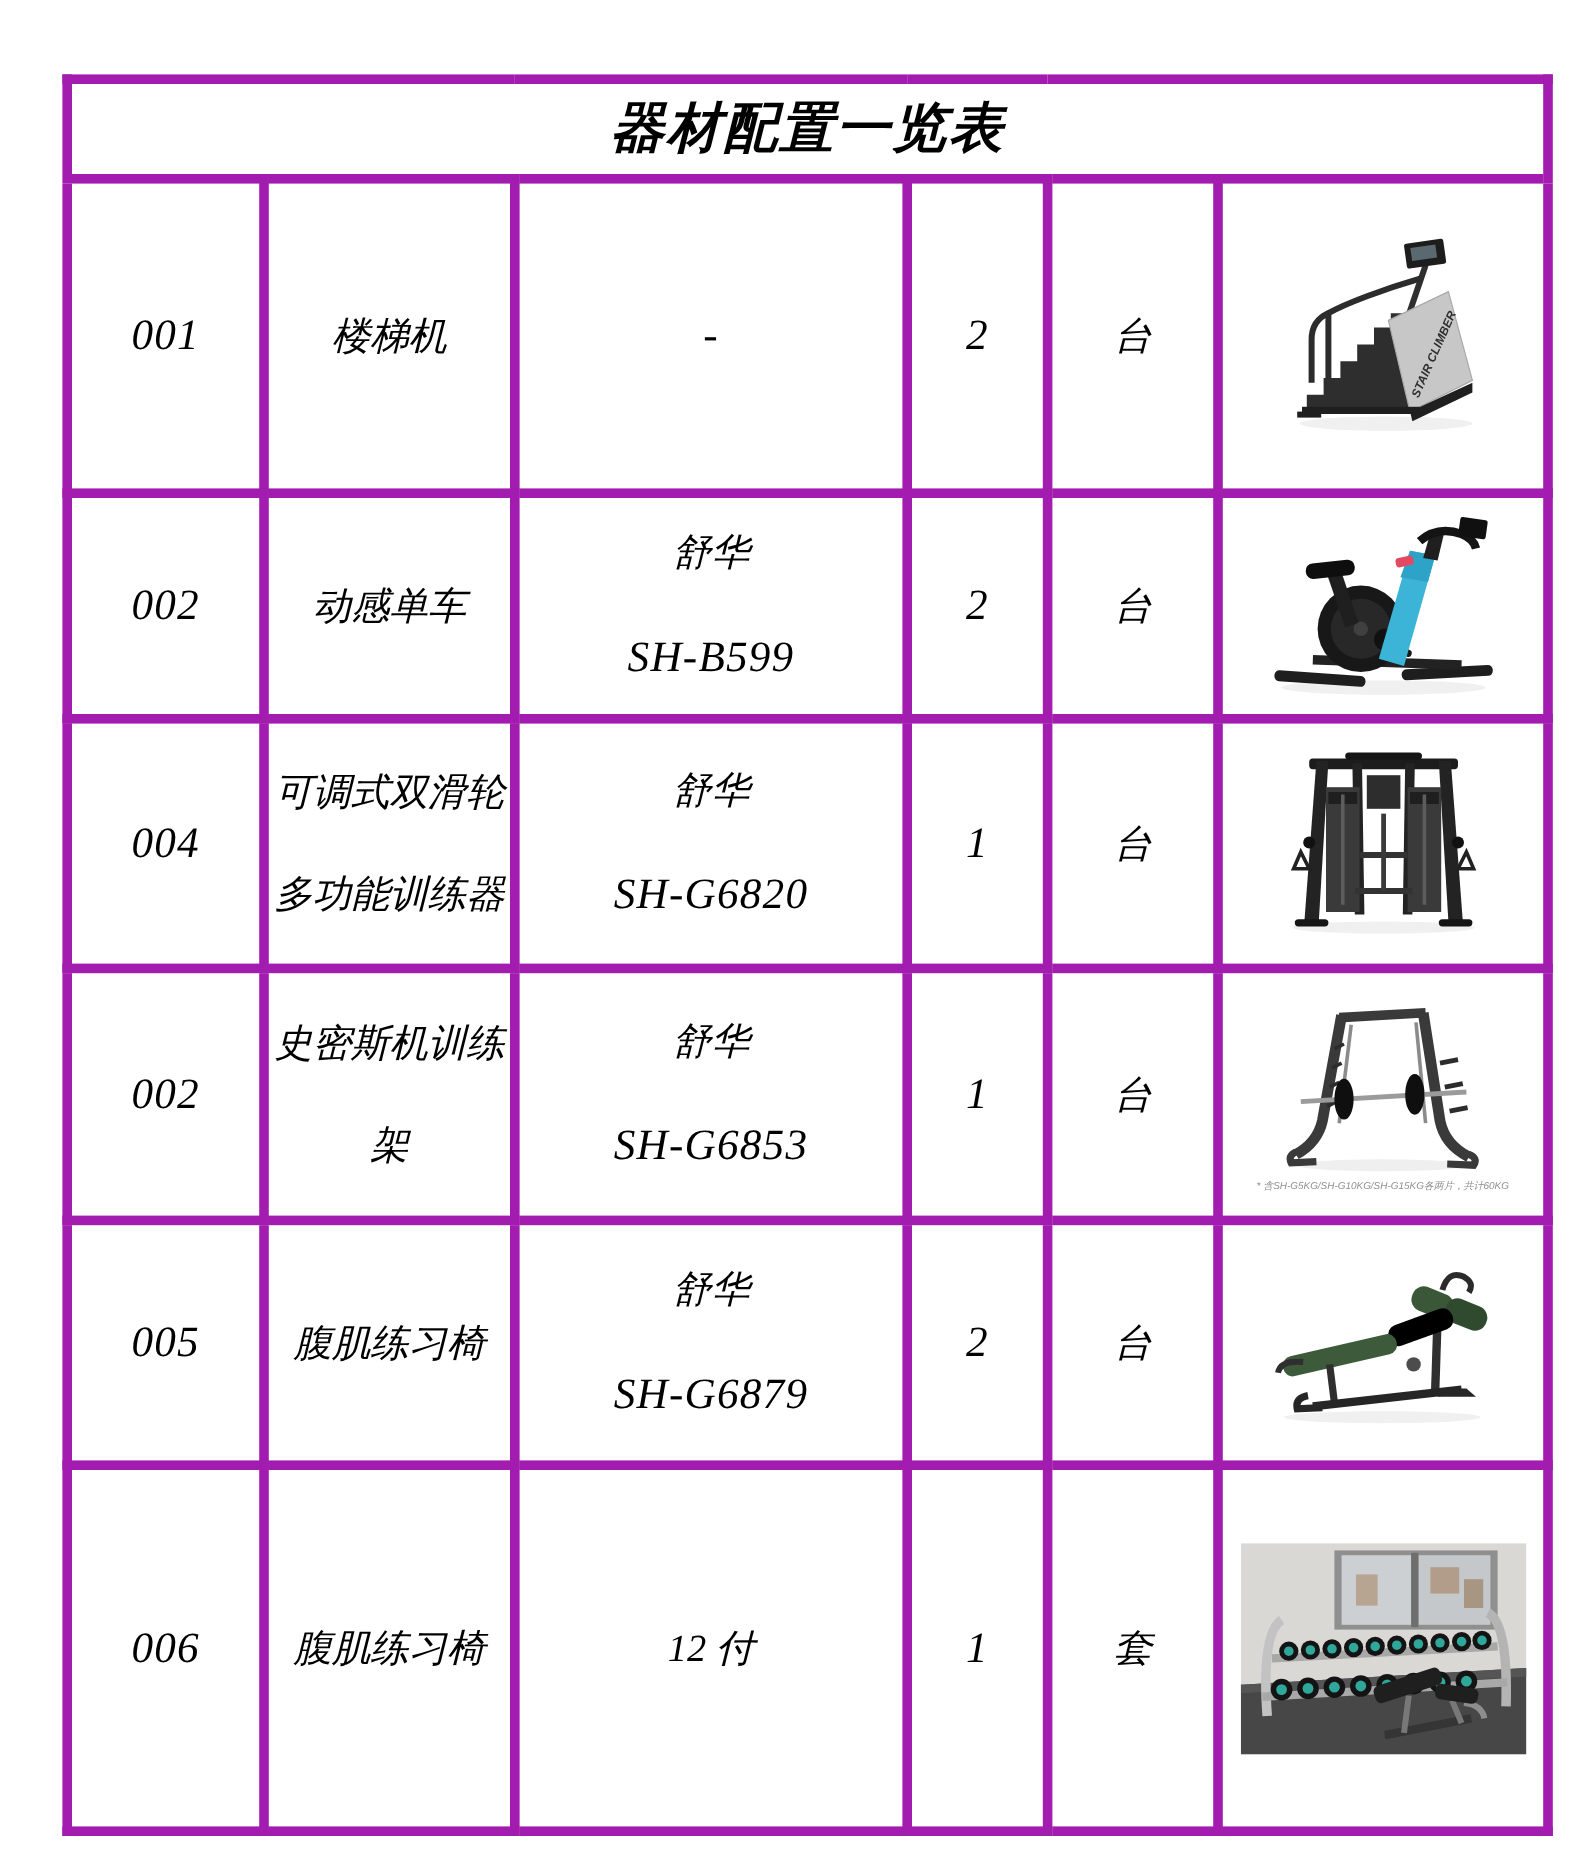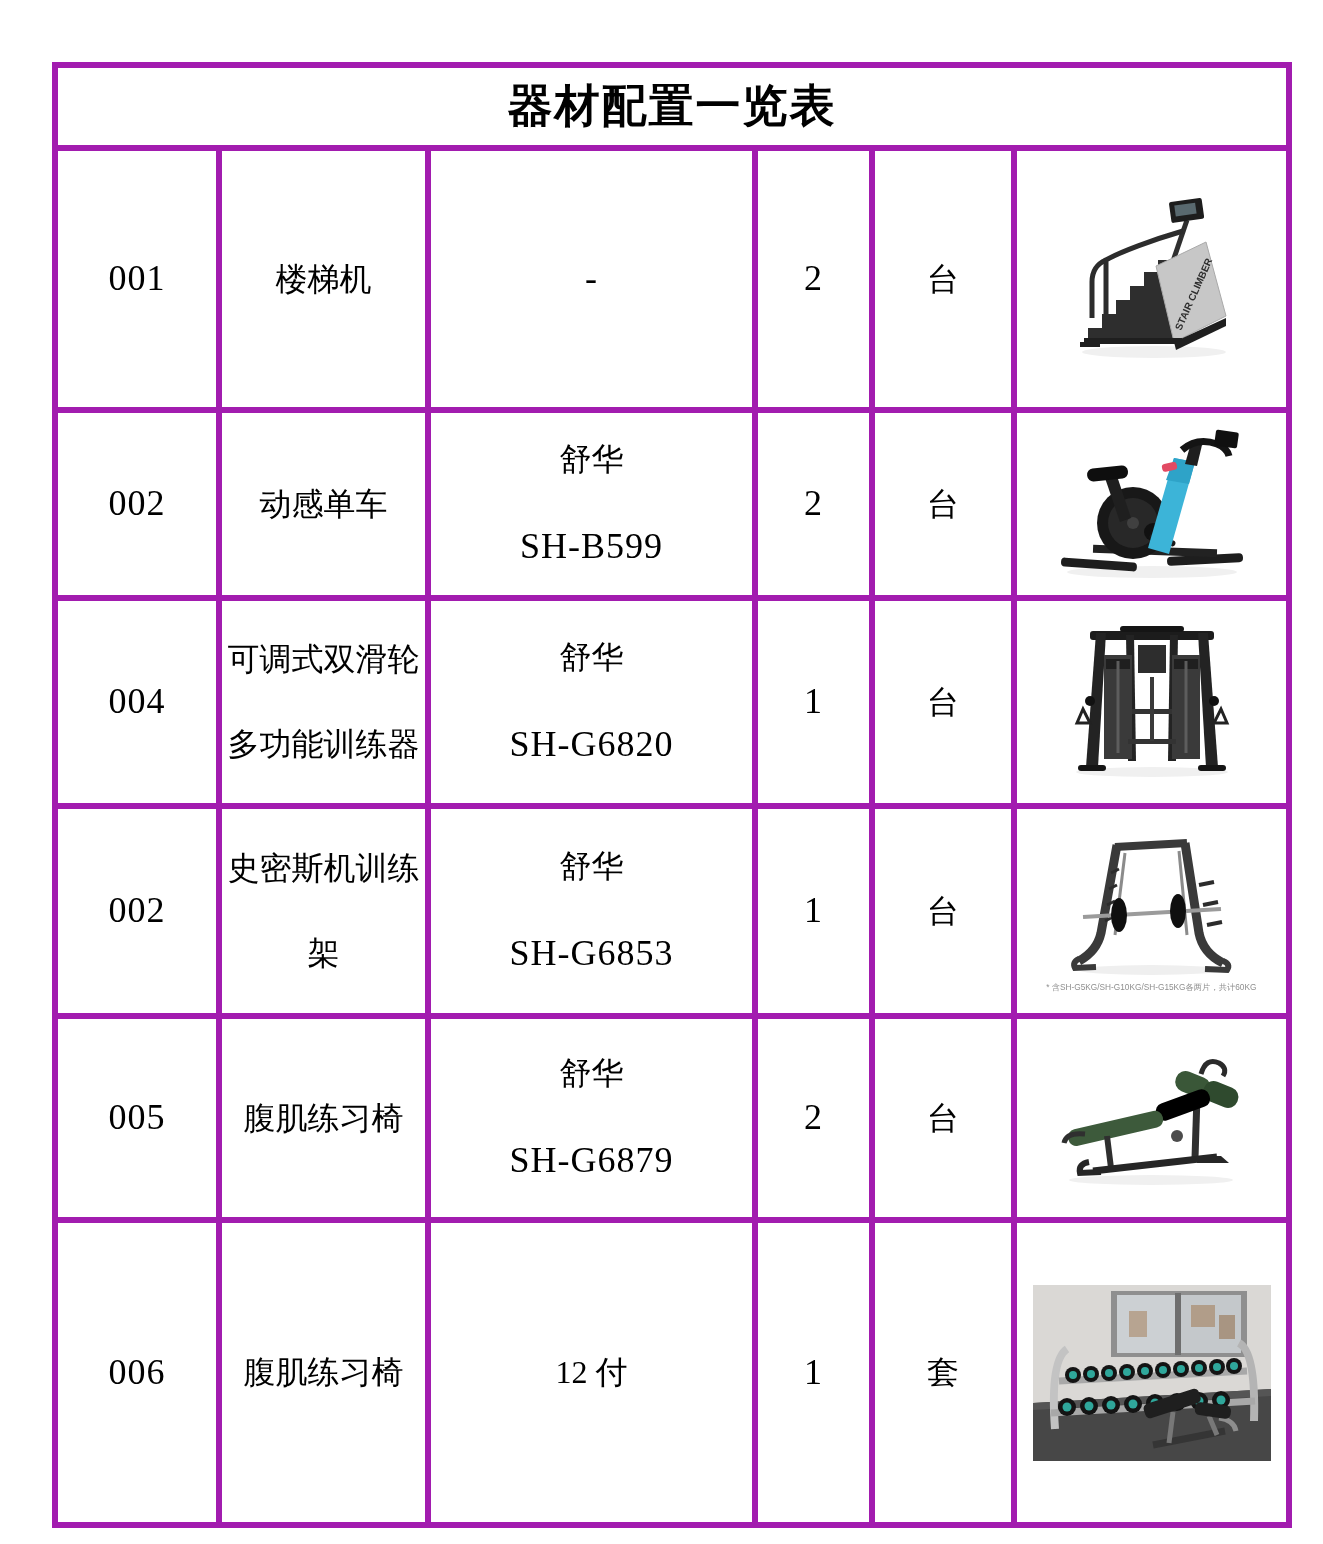--- a/index.html
+++ b/index.html
@@ -6,22 +6,22 @@
   body {
     width:1323px; height:1544px; background:#ffffff; overflow:hidden;
     font-family:"Liberation Serif","DejaVu Serif",serif; color:#000;
     position:relative;
   }
   .sheet { position:absolute; left:52px; top:62px; }
   table.equip {
     border-collapse:collapse; table-layout:fixed; width:1234px;
   }
   table.equip td {
-    border:6px solid #a21caf; text-align:center; vertical-align:middle; padding:0;
-    font-size:32px; line-height:1.15; overflow:hidden;
+    border:8px solid #a21caf; text-align:center; vertical-align:middle; padding:0;
+    font-size:32px; line-height:1.15; overflow:hidden;font-style:italic;
   }
   tr.title-row td { border-bottom:3px solid #000; }
   .title-text { font-size:45px; font-weight:bold; letter-spacing:2px; }
   tr.header-row td { font-size:33px; font-weight:bold; }
   .lines { display:flex; flex-direction:column; justify-content:center; gap:48px; }
   .latin { font-size:36px; letter-spacing:1px; }
   .img-wrap { display:flex; flex-direction:column; align-items:center; justify-content:center; }
   .img-caption {
     font-family:"Liberation Sans","DejaVu Sans",sans-serif;
     font-size:9px; color:#8f8f8f; margin-top:3px; white-space:nowrap;

